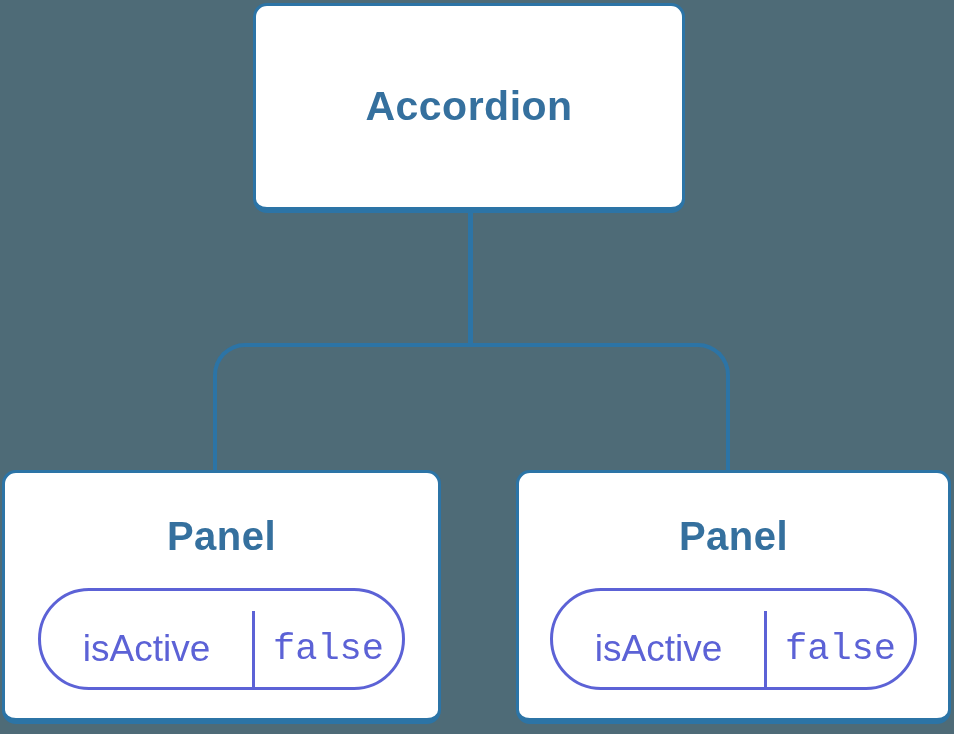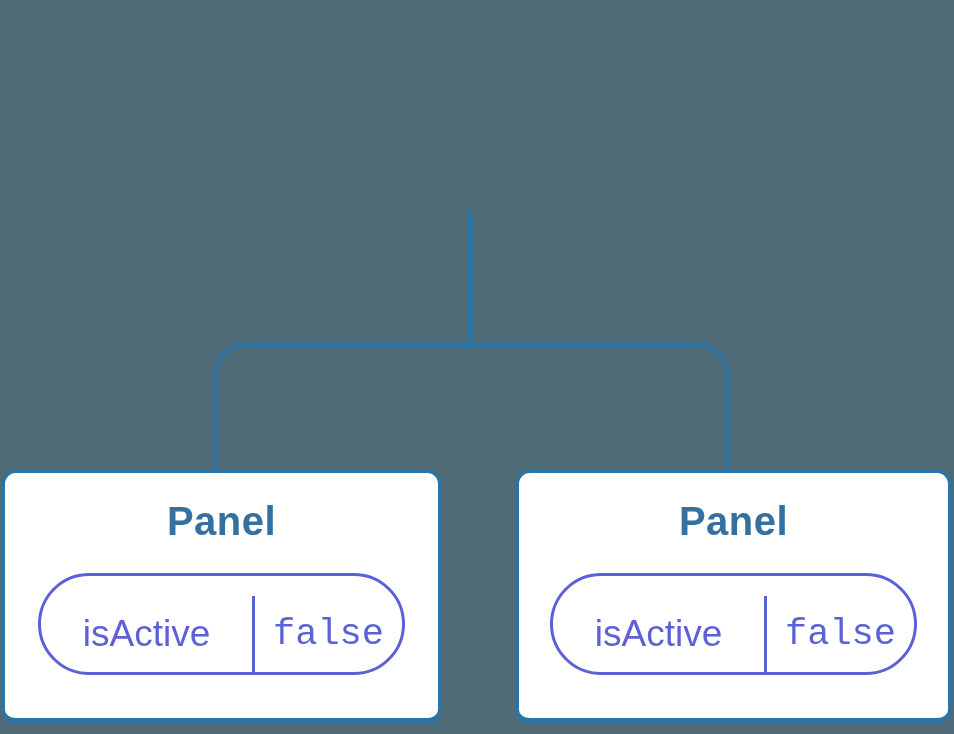--- a/index.html
+++ b/index.html
@@ -49,21 +49,21 @@
     position: absolute;
     left: 213px; top: 343px;
     width: 517px; height: 127px;
     border: 4px solid var(--line);
     border-bottom: none;
     border-radius: 32px 32px 0 0;
   }
   .node-child {
     top: 470px;
     height: 254px;
-    padding-top: 26px;
+    padding-top: 41px;
   }
   .node-child-1 { left: 2px;   width: 439px; }
   .node-child-2 { left: 516px; width: 435px; }
   .child-title {
     font-size: 40px;
     line-height: 44px;
   }
   .state-pill {
     width: 367px; height: 102px;
     margin: 30px auto 0 auto;
@@ -87,20 +87,23 @@
   .pill-value {
     flex: 147 0 0;
     font-family: Liberation Mono, monospace;
   }
 </style>
 </head>
 <body>
 
 <div class="canvas">
 
+  <div class="node node-root">
+    <div class="node-title">Accordion</div>
+  </div>
 
   <div class="connector-stem"></div>
   <div class="connector-bracket"></div>
 
   <div class="node node-child node-child-1">
     <div class="node-title child-title">Panel</div>
     <div class="state-pill">
       <div class="pill-cell pill-key">isActive</div>
       <div class="pill-cell pill-value">false</div>
     </div>

